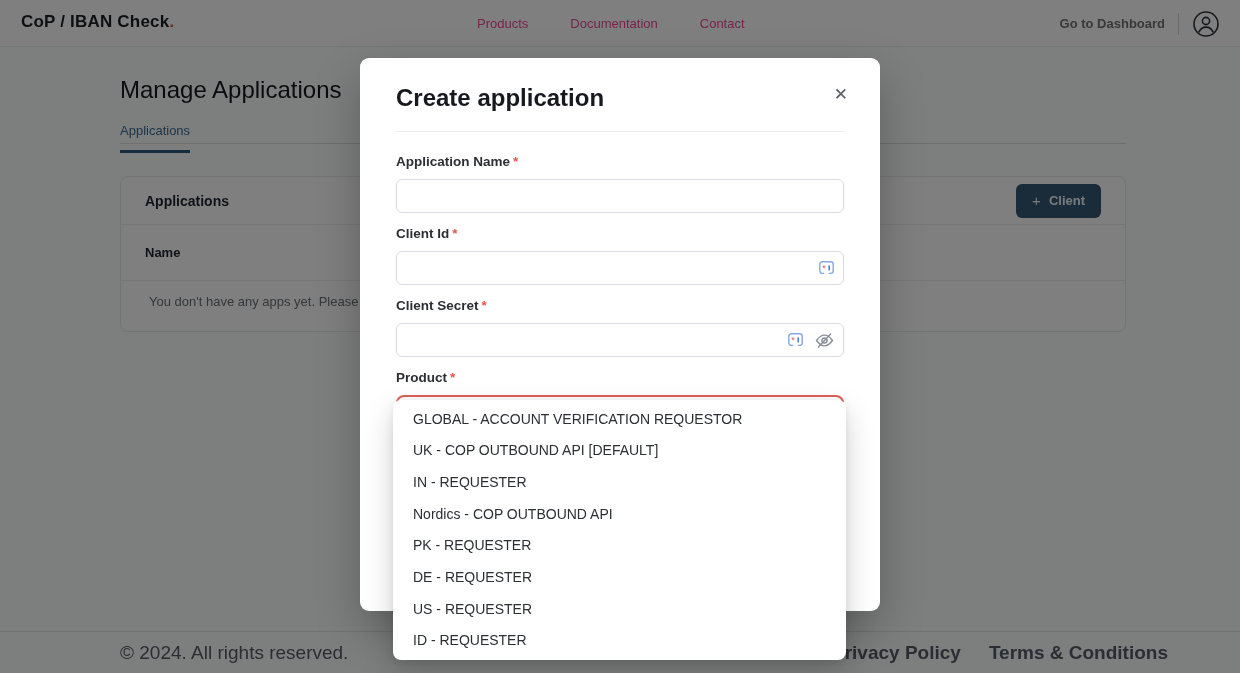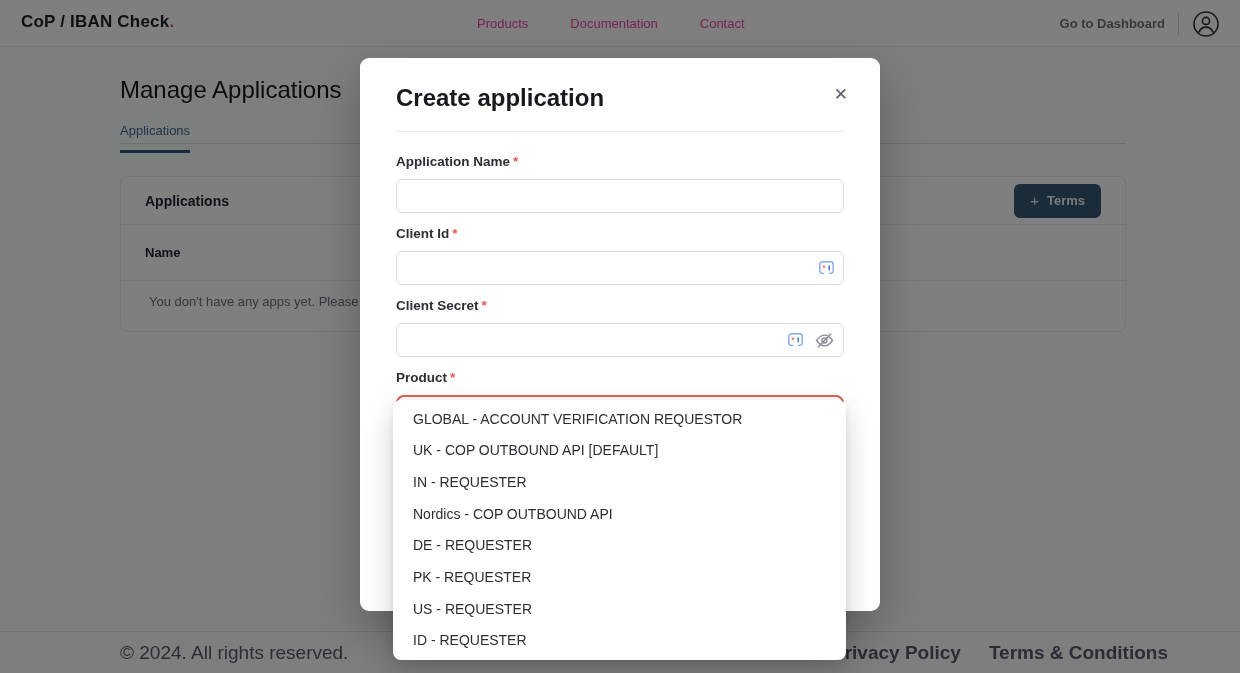--- a/index.html
+++ b/index.html
@@ -106,21 +106,21 @@
   <div class="tabs">
     <div class="tab">Applications</div>
   </div>
   <div class="tabs-rule"></div>
 
   <section class="card">
     <div class="card-head">
       <h2 class="card-title">Applications</h2>
       <button class="create-btn">
         <span class="plus">+</span>
-        <span>Terms</span>
+        <span>Client</span>
       </button>
     </div>
     <div class="thead">
       <span>Name</span>
     </div>
     <div class="empty-row">
       <span>You don't have any apps yet. Please create one.</span>
     </div>
   </section>
 
@@ -193,19 +193,19 @@
       </div>
 
     </div>
   </div>
 
   <div class="dropdown">
     <div class="option">GLOBAL - ACCOUNT VERIFICATION REQUESTOR</div>
     <div class="option">UK - COP OUTBOUND API [DEFAULT]</div>
     <div class="option">IN - REQUESTER</div>
     <div class="option">Nordics - COP OUTBOUND API</div>
+    <div class="option">PK - REQUESTER</div>
     <div class="option">DE - REQUESTER</div>
-    <div class="option">PK - REQUESTER</div>
     <div class="option">US - REQUESTER</div>
     <div class="option">ID - REQUESTER</div>
   </div>
 
 </div>
 
 </body></html>

